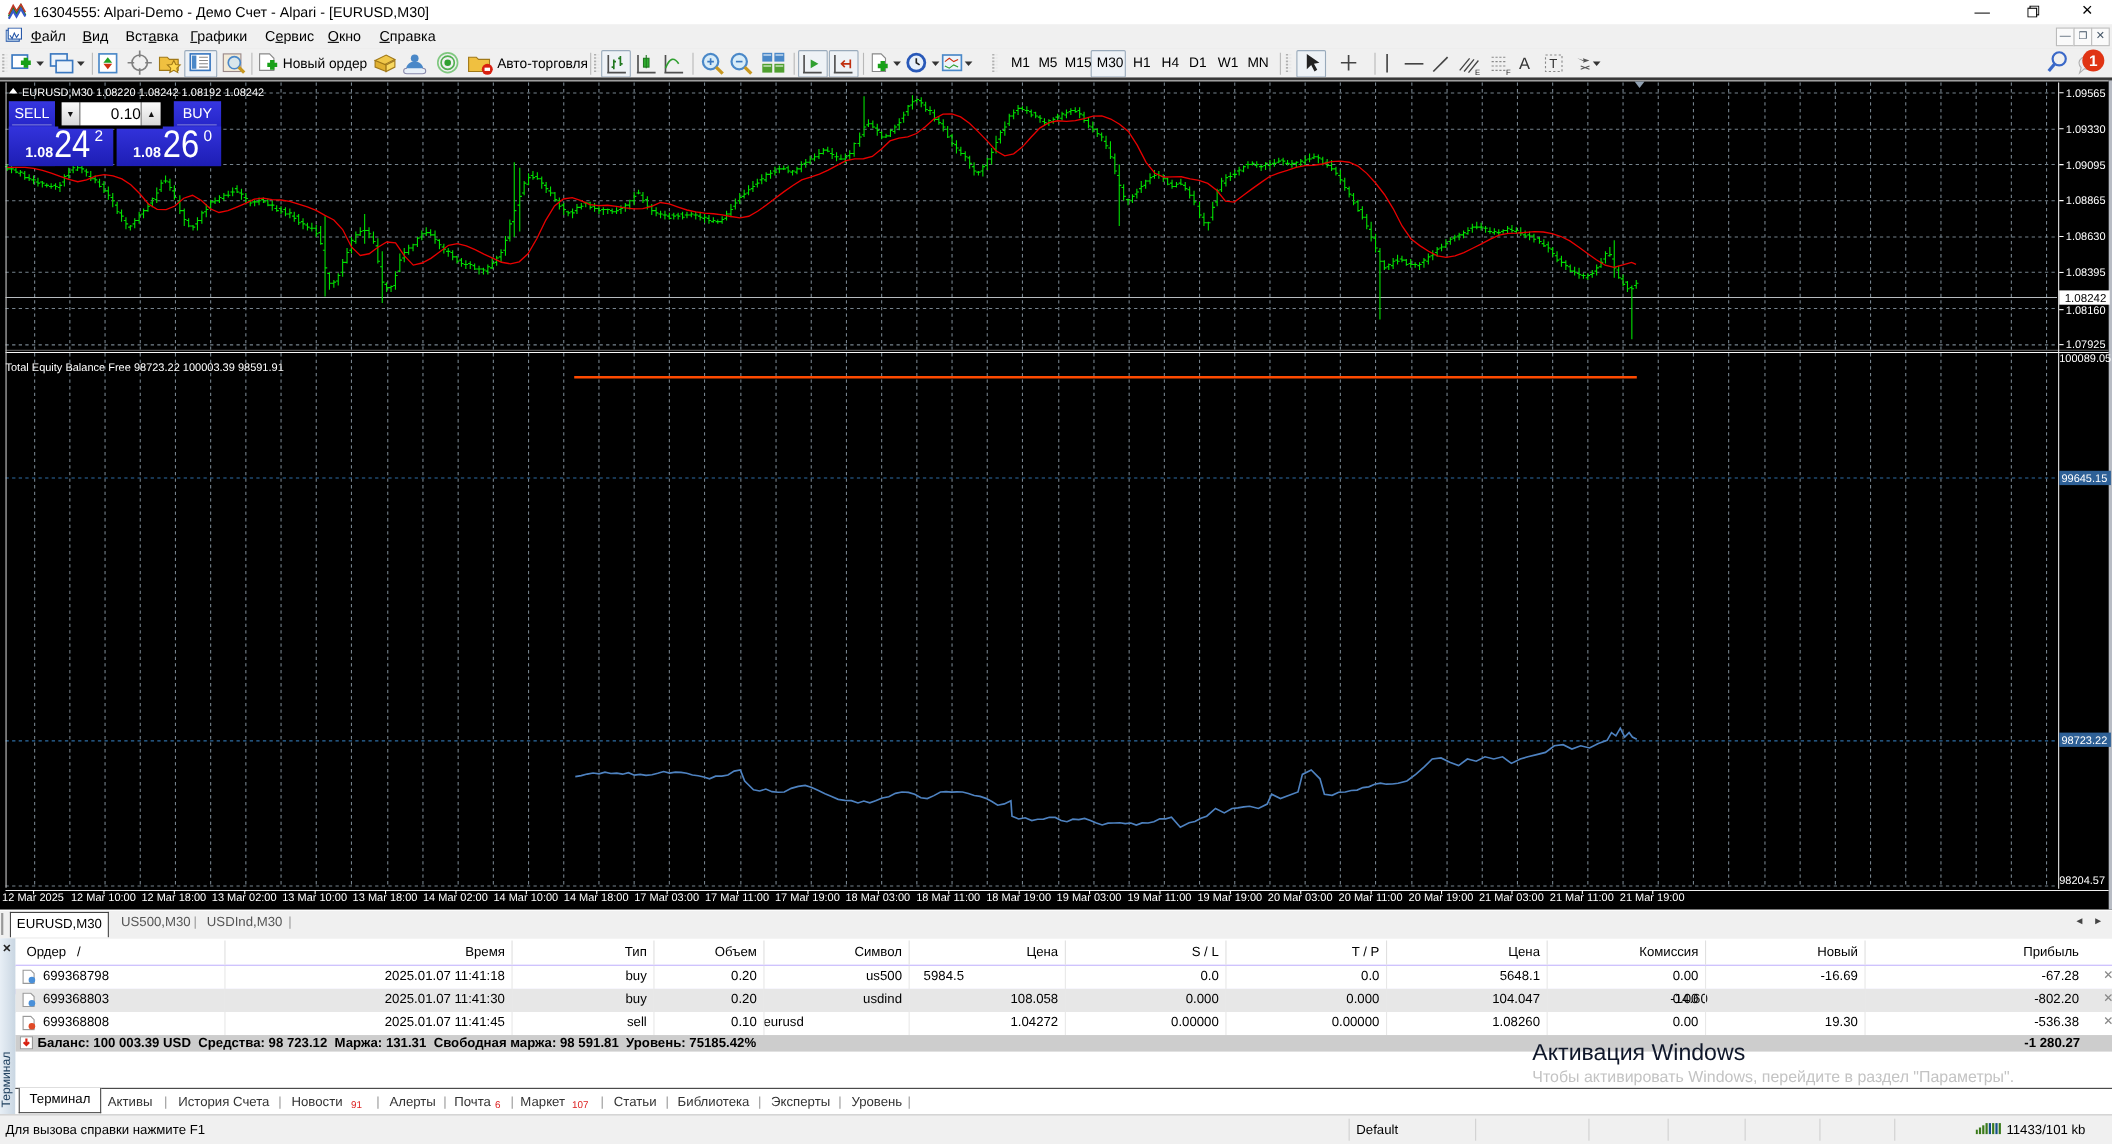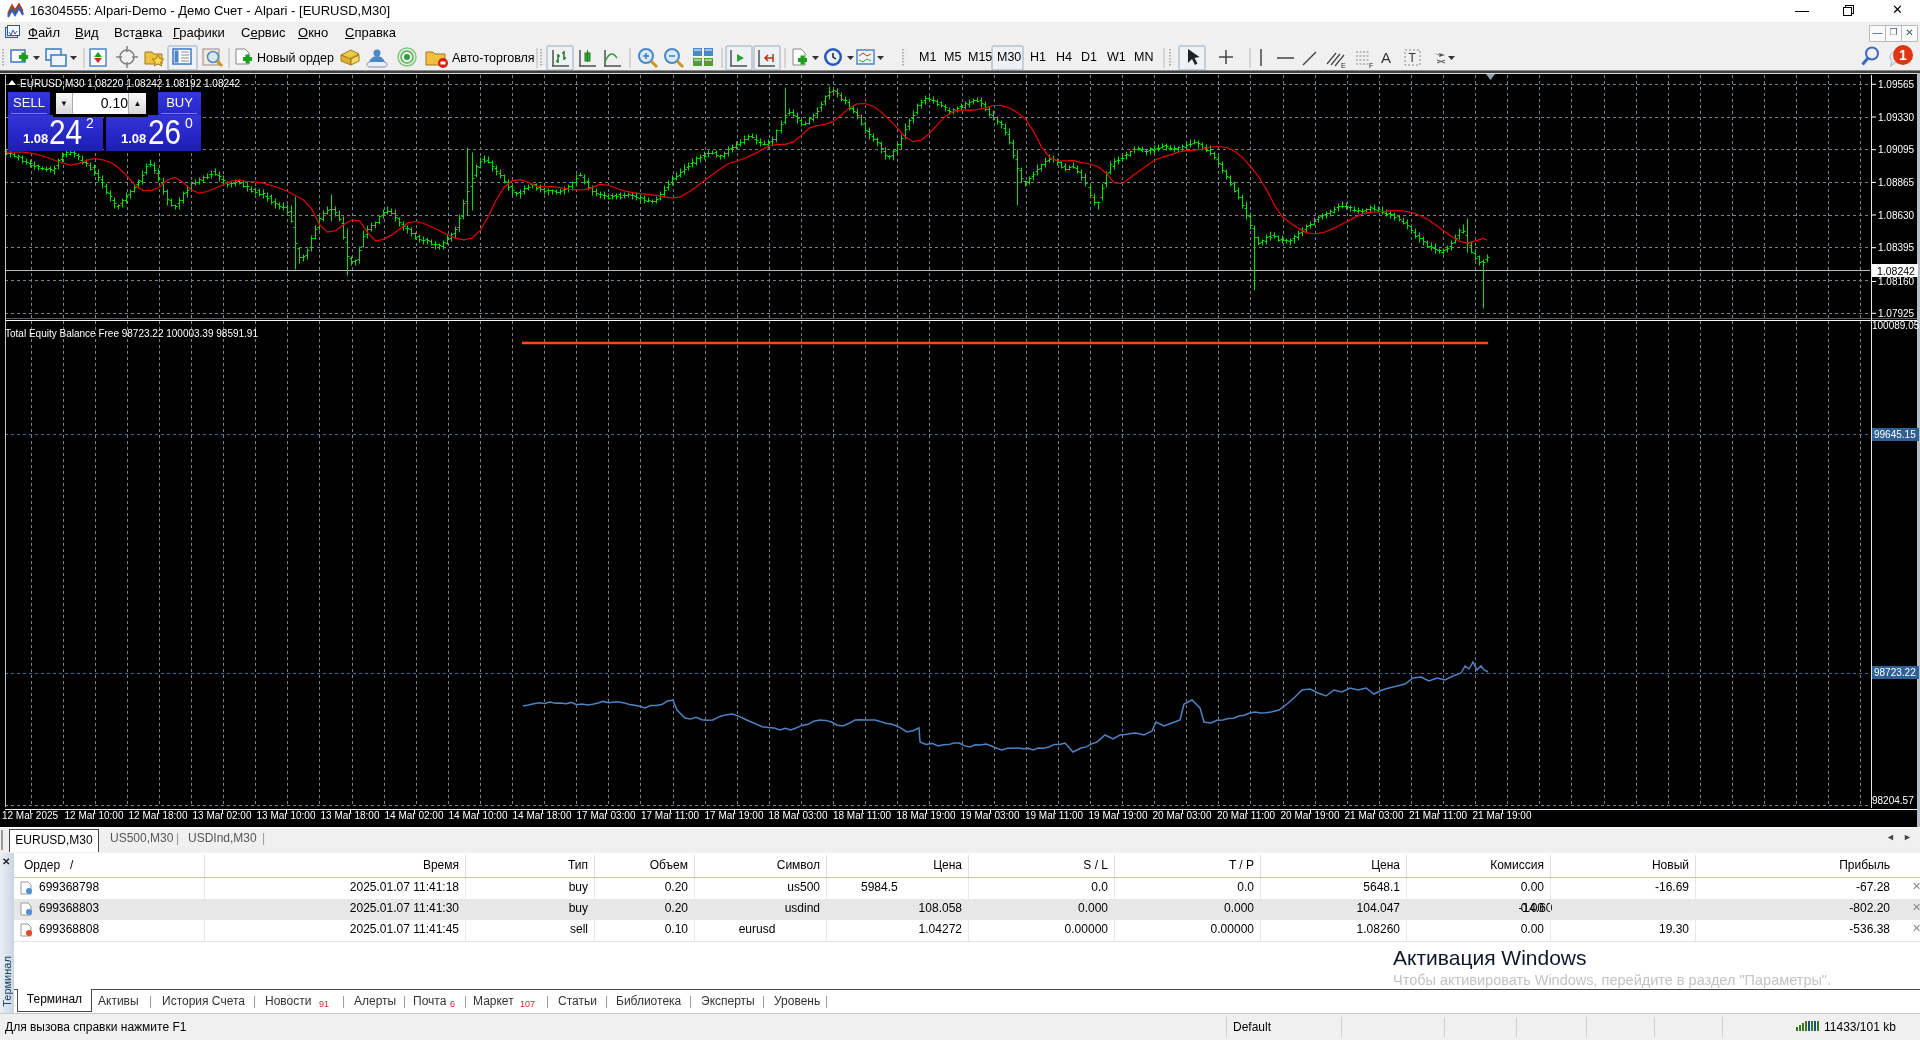--- a/index.html
+++ b/index.html
@@ -319,21 +319,21 @@
     <div style="position:absolute;left:14px;top:25px;width:1906px;height:21px;background:#fff;border-bottom:5px solid #c4b5fd">
       <svg width="13" height="14" viewBox="0 0 13 14" style="position:absolute;left:6px;top:3px">
         <path d="M1,1h7l3,3v9h-10z" fill="#fff" stroke="#999"></path>
         <circle cx="9" cy="10" r="3" fill="#4a90d9"></circle>
       </svg>
       <span style="position:absolute;left:25px;top:2px">699368798</span>
       <span style="position:absolute;left:190px;top:2px;width:255px;text-align:right">2025.01.07 11:41:18</span>
       <span style="position:absolute;left:451px;top:2px;width:123px;text-align:right">buy</span>
       <span style="position:absolute;left:580px;top:2px;width:94px;text-align:right">0.20</span>
       <span style="position:absolute;left:680px;top:2px;width:126px;text-align:right">us500</span>
-      <span style="position:absolute;left:847px;top:2px;width:136px;text-align:left">5984.5</span>
+      <span style="position:absolute;left:776px;top:2px;width:136px;text-align:center">5984.5</span>
       <span style="position:absolute;left:954px;top:2px;width:140px;text-align:right">0.0</span>
       <span style="position:absolute;left:1100px;top:2px;width:140px;text-align:right">0.0</span>
       <span style="position:absolute;left:1246px;top:2px;width:140px;text-align:right">5648.1</span>
       <span style="position:absolute;left:1392px;top:2px;width:138px;text-align:right">0.00</span>
       <span style="position:absolute;left:1536px;top:2px;width:139px;text-align:right">-16.69</span>
       <span style="position:absolute;left:1681px;top:2px;width:195px;text-align:right">-67.28</span>
       <i style="position:absolute;left:190px;top:0;width:1px;height:21px;background:#e8e8e8"></i>
       <i style="position:absolute;left:451px;top:0;width:1px;height:21px;background:#e8e8e8"></i>
       <i style="position:absolute;left:580px;top:0;width:1px;height:21px;background:#e8e8e8"></i>
       <i style="position:absolute;left:680px;top:0;width:1px;height:21px;background:#e8e8e8"></i>
@@ -378,40 +378,48 @@
     </div>
     <div style="position:absolute;left:14px;top:67px;width:1906px;height:21px;background:#fff;border-bottom:1px solid #e4e4e4">
       <svg width="13" height="14" viewBox="0 0 13 14" style="position:absolute;left:6px;top:3px">
         <path d="M1,1h7l3,3v9h-10z" fill="#fff" stroke="#999"></path>
         <circle cx="9" cy="10" r="3" fill="#e04a28"></circle>
       </svg>
       <span style="position:absolute;left:25px;top:2px">699368808</span>
       <span style="position:absolute;left:190px;top:2px;width:255px;text-align:right">2025.01.07 11:41:45</span>
       <span style="position:absolute;left:451px;top:2px;width:123px;text-align:right">sell</span>
       <span style="position:absolute;left:580px;top:2px;width:94px;text-align:right">0.10</span>
-      <span style="position:absolute;left:680px;top:2px;width:126px;text-align:center">eurusd</span>
+      <span style="position:absolute;left:680px;top:2px;width:126px;text-align:left">eurusd</span>
       <span style="position:absolute;left:812px;top:2px;width:136px;text-align:right">1.04272</span>
       <span style="position:absolute;left:954px;top:2px;width:140px;text-align:right">0.00000</span>
       <span style="position:absolute;left:1100px;top:2px;width:140px;text-align:right">0.00000</span>
       <span style="position:absolute;left:1246px;top:2px;width:140px;text-align:right">1.08260</span>
       <span style="position:absolute;left:1392px;top:2px;width:138px;text-align:right">0.00</span>
       <span style="position:absolute;left:1536px;top:2px;width:139px;text-align:right">19.30</span>
       <span style="position:absolute;left:1681px;top:2px;width:195px;text-align:right">-536.38</span>
       <i style="position:absolute;left:190px;top:0;width:1px;height:21px;background:#e8e8e8"></i>
       <i style="position:absolute;left:451px;top:0;width:1px;height:21px;background:#e8e8e8"></i>
       <i style="position:absolute;left:580px;top:0;width:1px;height:21px;background:#e8e8e8"></i>
       <i style="position:absolute;left:680px;top:0;width:1px;height:21px;background:#e8e8e8"></i>
       <i style="position:absolute;left:812px;top:0;width:1px;height:21px;background:#e8e8e8"></i>
       <i style="position:absolute;left:954px;top:0;width:1px;height:21px;background:#e8e8e8"></i>
       <i style="position:absolute;left:1100px;top:0;width:1px;height:21px;background:#e8e8e8"></i>
       <i style="position:absolute;left:1246px;top:0;width:1px;height:21px;background:#e8e8e8"></i>
       <i style="position:absolute;left:1392px;top:0;width:1px;height:21px;background:#e8e8e8"></i>
       <i style="position:absolute;left:1536px;top:0;width:1px;height:21px;background:#e8e8e8"></i>
       <i style="position:absolute;left:1681px;top:0;width:1px;height:21px;background:#e8e8e8"></i>
       <span style="position:absolute;left:1898px;top:2px;color:#888;font-size:11px">✕</span>
+    </div>
+    <div style="position:absolute;left:14px;top:88px;width:1906px;height:15px;background:#cdcdcd;font-weight:bold">
+      <svg width="12" height="12" viewBox="0 0 12 12" style="position:absolute;left:4px;top:1px">
+        <rect x="0.5" y="0.5" width="11" height="11" fill="#fff" stroke="#999"></rect>
+        <path d="M6,2v6m-2.5,-2.5l2.5,2.5l2.5,-2.5" stroke="#d82010" stroke-width="2" fill="none"></path>
+      </svg>
+      <span style="position:absolute;left:20px;top:0px;line-height:15px">Баланс: 100 003.39 USD&nbsp;&nbsp;Средства: 98 723.12&nbsp;&nbsp;Маржа: 131.31&nbsp;&nbsp;Свободная маржа: 98 591.81&nbsp;&nbsp;Уровень: 75185.42%</span>
+      <span style="position:absolute;left:1600px;top:0px;width:277px;text-align:right;line-height:15px">-1 280.27</span>
     </div>
   </div>
 <div style="position:absolute;left:1393px;top:946px;color:#0f172a;font-size:21px">Активация Windows</div>
 <div style="position:absolute;left:1393px;top:972px;color:#c3c3c3;font-size:14.5px">Чтобы активировать Windows, перейдите в раздел "Параметры".</div>
 <div style="position:absolute;left:0px;top:989px;width:1920px;height:1px;background:#333"></div>
 <div style="position:absolute;left:0;top:853px;width:14px;height:160px;background:linear-gradient(90deg,#e8eff6,#c9d6e2)">
     <span style="position:absolute;left:2px;top:3px;font-size:10px;font-weight:bold;color:#222">✕</span>
     <div style="position:absolute;left:-28px;top:122px;width:70px;height:13px;transform:rotate(-90deg);font-size:11px;color:#20415f;text-align:center;line-height:13px">Терминал</div>
   </div>
 <div style="position:absolute;left:14px;top:989px;width:1906px;height:24px;background:#fff;font-size:12px;color:#333;border-top:1px solid #4a4a4a;box-sizing:border-box">

